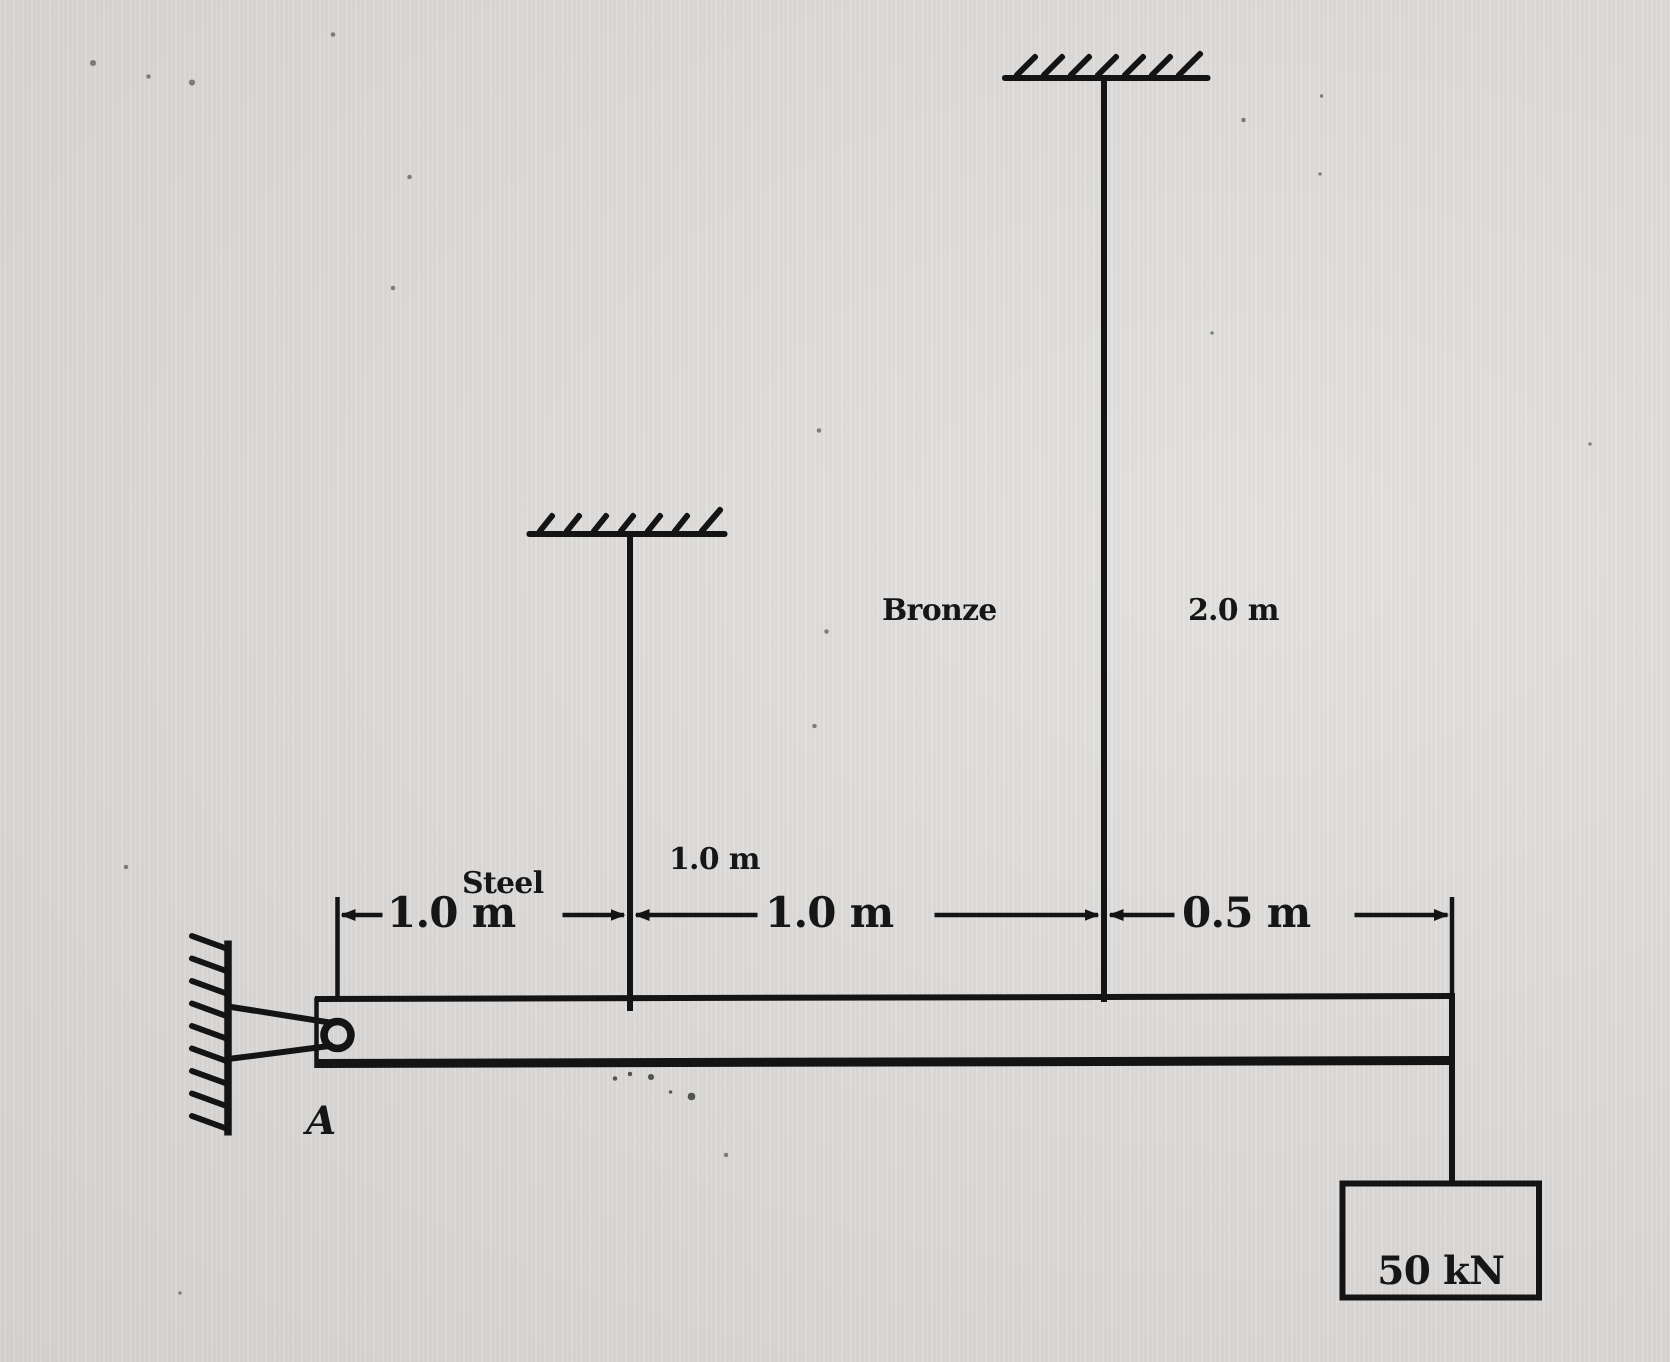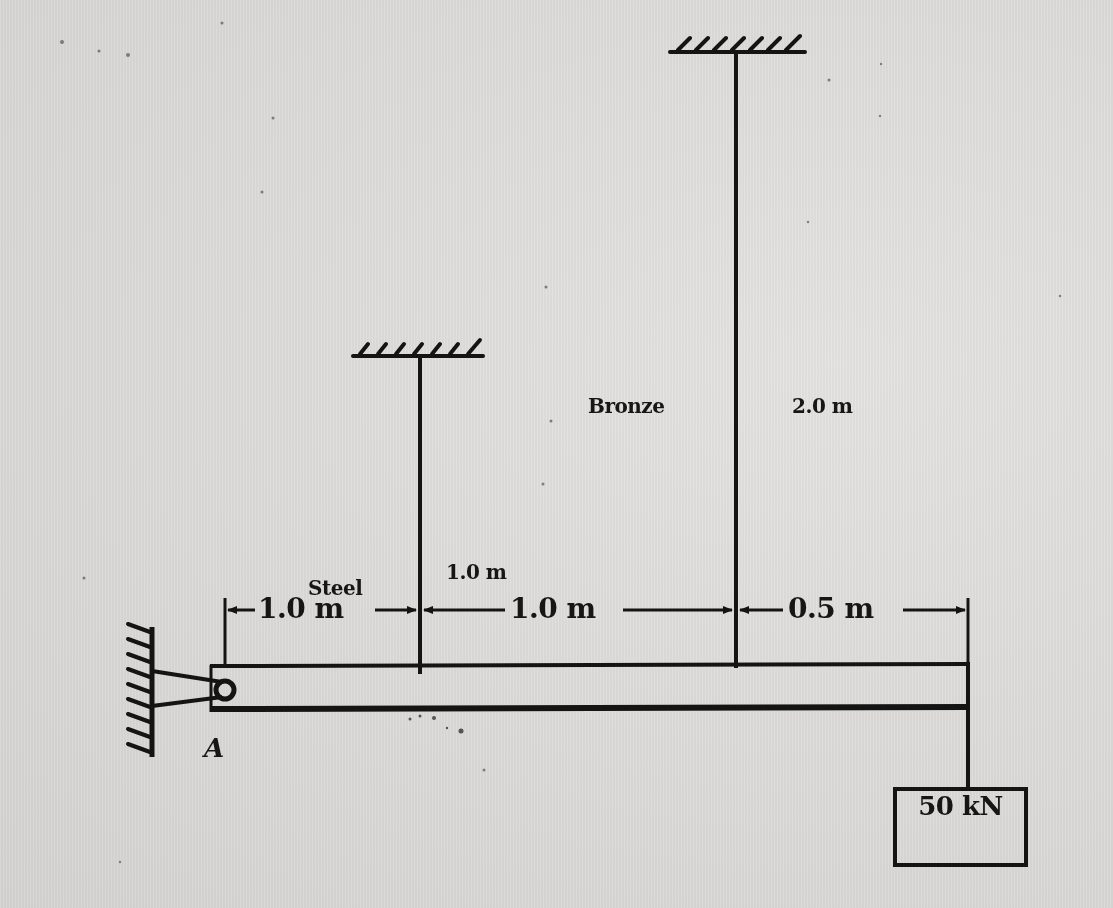--- a/index.html
+++ b/index.html
@@ -23,21 +23,21 @@
     position: absolute; font-weight: bold; color: #161616;
     font-family: "DejaVu Serif", "Liberation Serif", serif;
     white-space: nowrap; letter-spacing: -0.5px;
   }
   .lbl-big { font-size: 20px; margin-top: 36px; }
   .lbl-dim { font-size: 28px; background: transparent; }
   .lbl-italic { font-style: italic; font-size: 26px; }
   .load-box {
     position: absolute; left: 893px; top: 787px; width: 135px; height: 80px;
     border: 4px solid #141414; box-sizing: border-box;
-    display: flex; align-items: flex-start; justify-content: center;
+    display: flex; align-items: flex-end; justify-content: center;
   }
   .load-text { font-size: 26px; font-weight: bold; color: #161616; letter-spacing: -0.5px; }
 </style>
 </head>
 <body>
 
 <div class="canvas">
 
   <svg width="1113" height="908" viewBox="0 0 1113 908">
     <defs>

